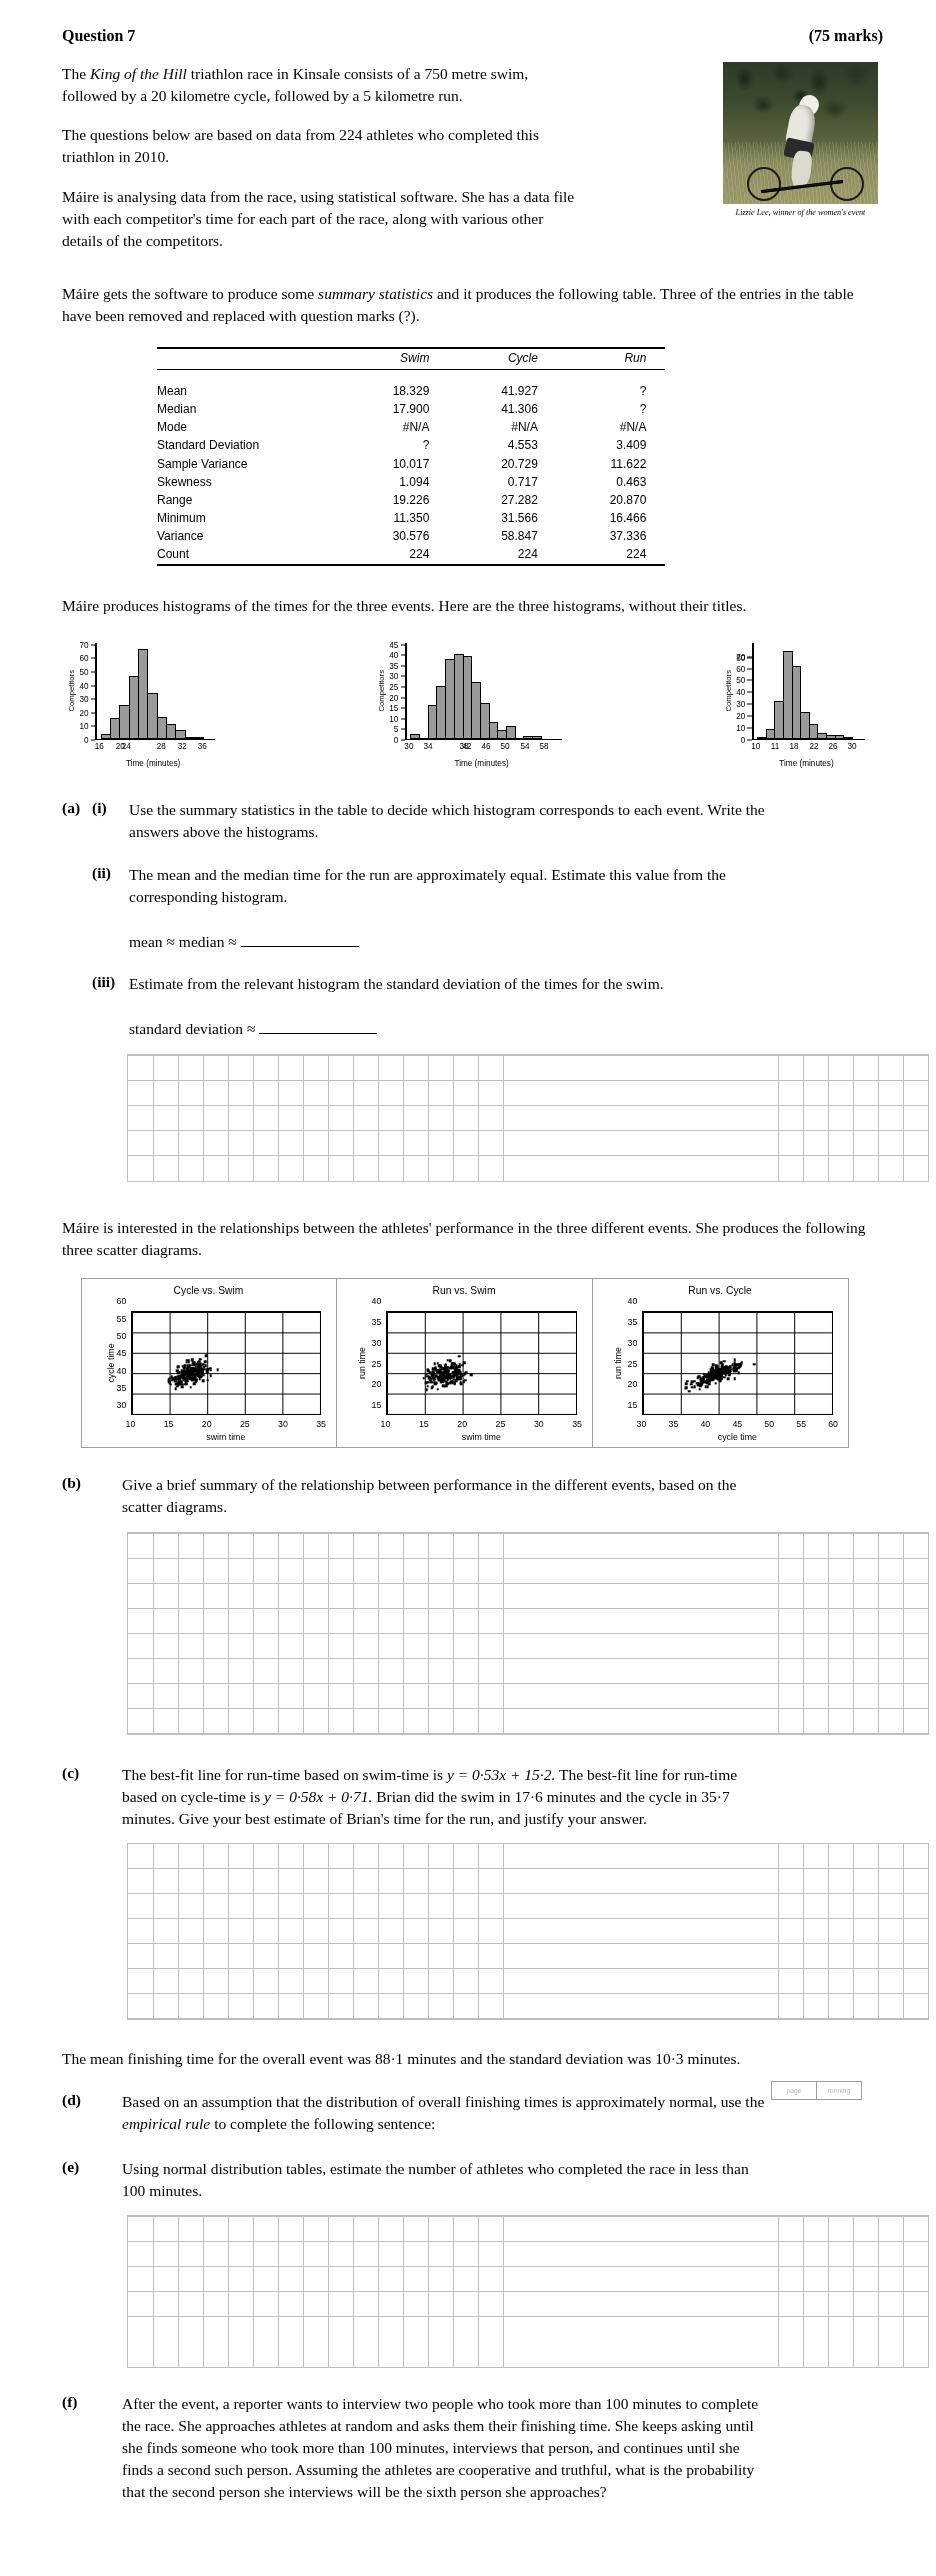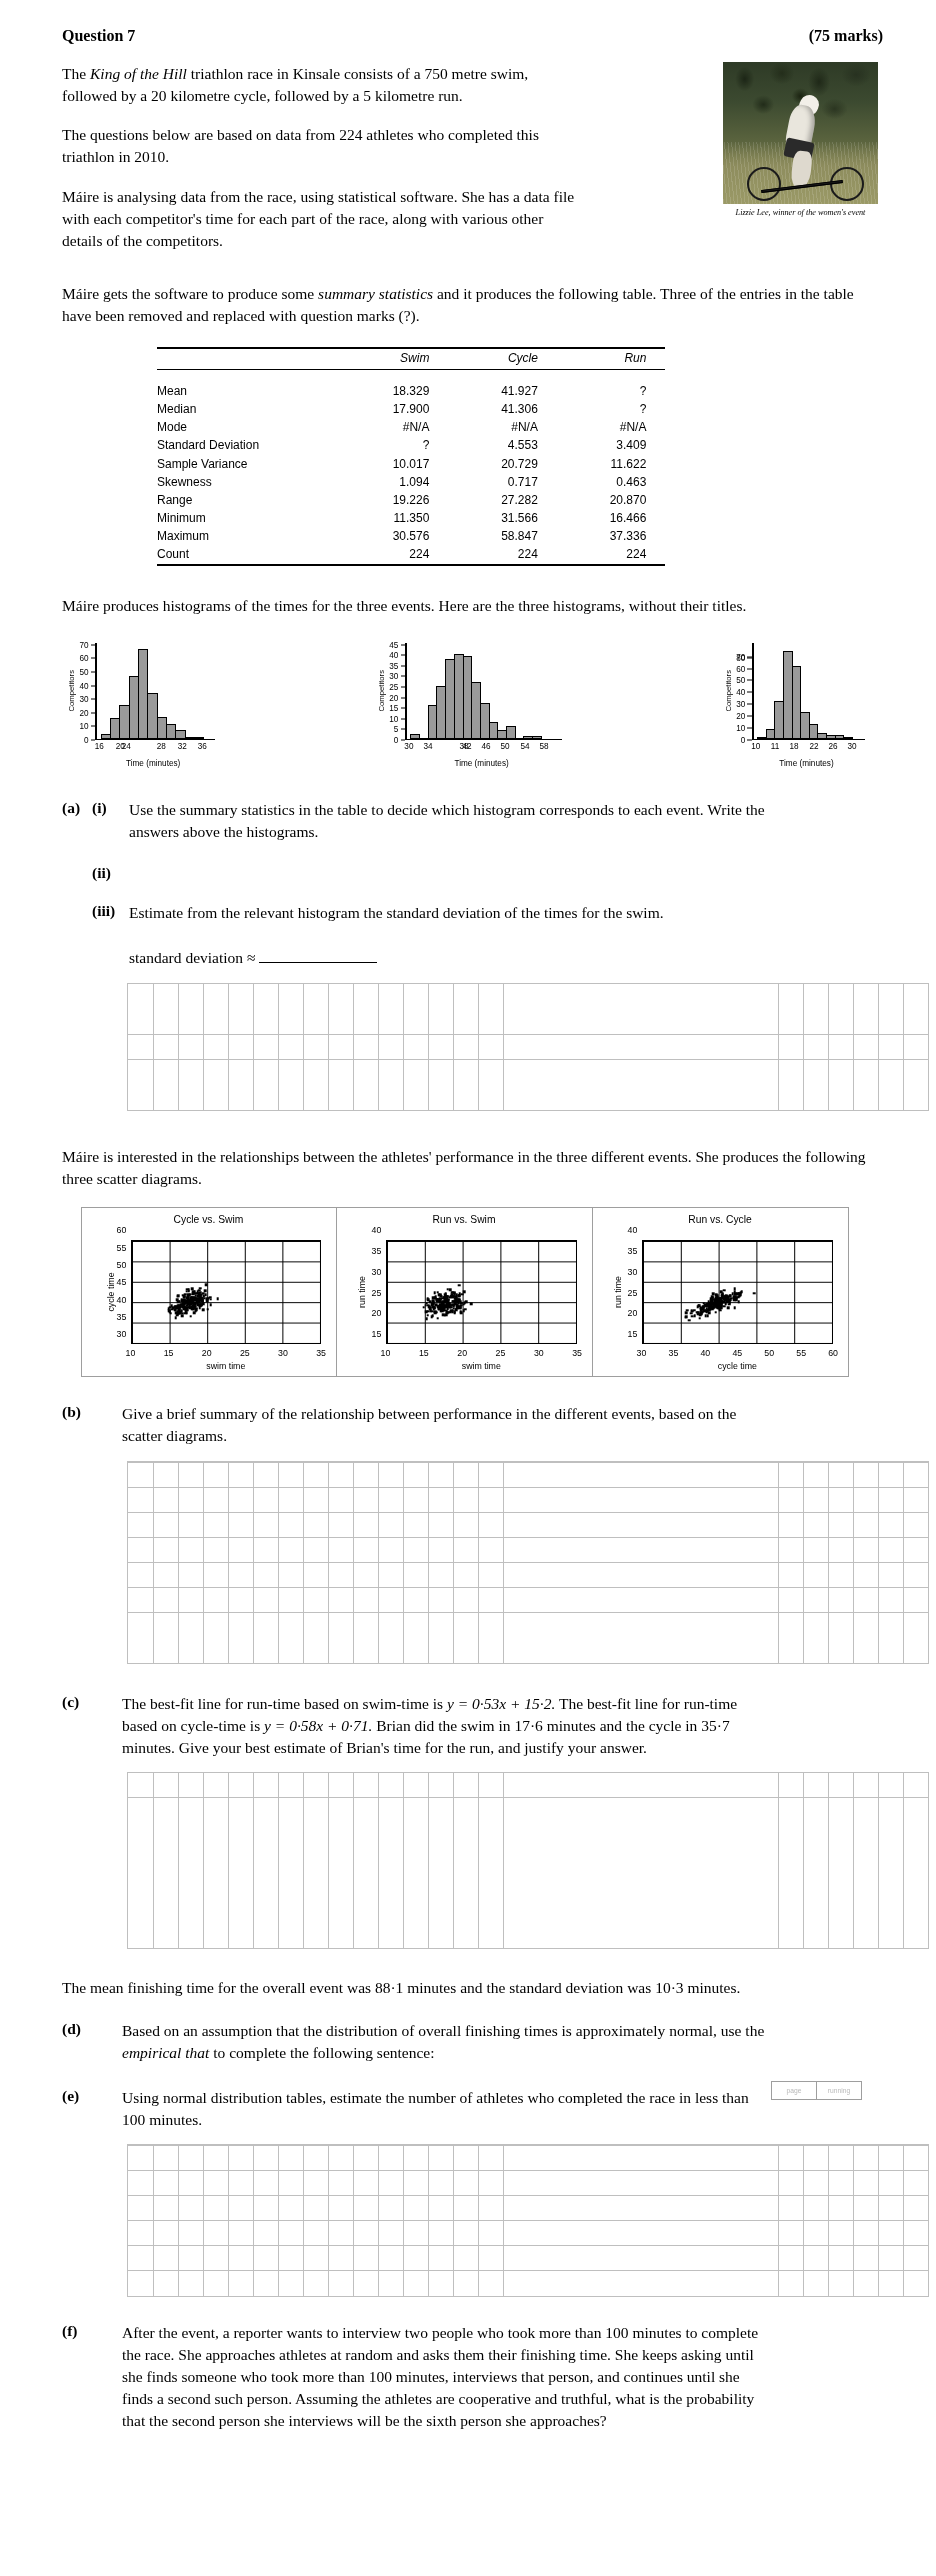--- a/index.html
+++ b/index.html
@@ -231,21 +231,21 @@
               <td class="num">27.282</td>
               <td class="num">20.870</td>
             </tr>
             <tr>
               <td class="lbl">Minimum</td>
               <td class="num">11.350</td>
               <td class="num">31.566</td>
               <td class="num">16.466</td>
             </tr>
             <tr>
-              <td class="lbl">Maximum</td>
+              <td class="lbl">Variance</td>
               <td class="num">30.576</td>
               <td class="num">58.847</td>
               <td class="num">37.336</td>
             </tr>
             <tr class="rule-bot">
               <td class="lbl">Count</td>
               <td class="num">224</td>
               <td class="num">224</td>
               <td class="num">224</td>
             </tr>
@@ -386,20 +386,27 @@
 
   <div class="part" style="margin-top:31px;">
     <div class="pl">(a)</div>
     <div class="pl sub">(i)</div>
     <div class="ptxt w1">Use the summary statistics in the table to decide which histogram corresponds to each event.  Write the answers above the histograms.</div>
   </div>
 
   <div class="part">
     <div class="pl"></div>
     <div class="pl sub">(ii)</div>
+    <div class="ptxt w1">
+      <span>The mean and the median time for the run are approximately equal.  Estimate this value from the corresponding histogram.</span>
+      <div style="margin-top:23px;">
+        <span>mean ≈ median ≈</span>
+        <span class="ans-line"></span>
+      </div>
+    </div>
   </div>
 
   <div class="part">
     <div class="pl"></div>
     <div class="pl sub">(iii)</div>
     <div class="ptxt w1">
       <span>Estimate from the relevant histogram the standard deviation of the times for the swim.</span>
       <div style="margin-top:23px;">
         <span>standard deviation  ≈</span>
         <span class="ans-line"></span>
@@ -1168,21 +1175,21 @@
     </div>
   </div>
   <div class="grid g-c"></div>
 
   <p class="ptext full" style="margin-top:28px;">The mean finishing time for the overall event was 88·1 minutes and the standard deviation was 10·3 minutes.</p>
 
   <div class="part" style="margin-top:20.6px;">
     <div class="pl">(d)</div>
     <div class="pgap"></div>
     <div class="ptxt w1">
-      <span>Based on an assumption that the distribution of overall finishing times is approximately normal, use the </span><em>empirical that</em><span> to complete the following sentence:</span>
+      <span>Based on an assumption that the distribution of overall finishing times is approximately normal, use the </span><em>empirical rule</em><span> to complete the following sentence:</span>
     </div>
   </div>
 
   <div class="part" style="margin-top:23px;">
     <div class="pl">(e)</div>
     <div class="pgap"></div>
     <div class="ptxt w1">Using normal distribution tables, estimate the number of athletes who completed the race in less than 100 minutes.</div>
   </div>
   <div class="grid g-e"></div>
 

